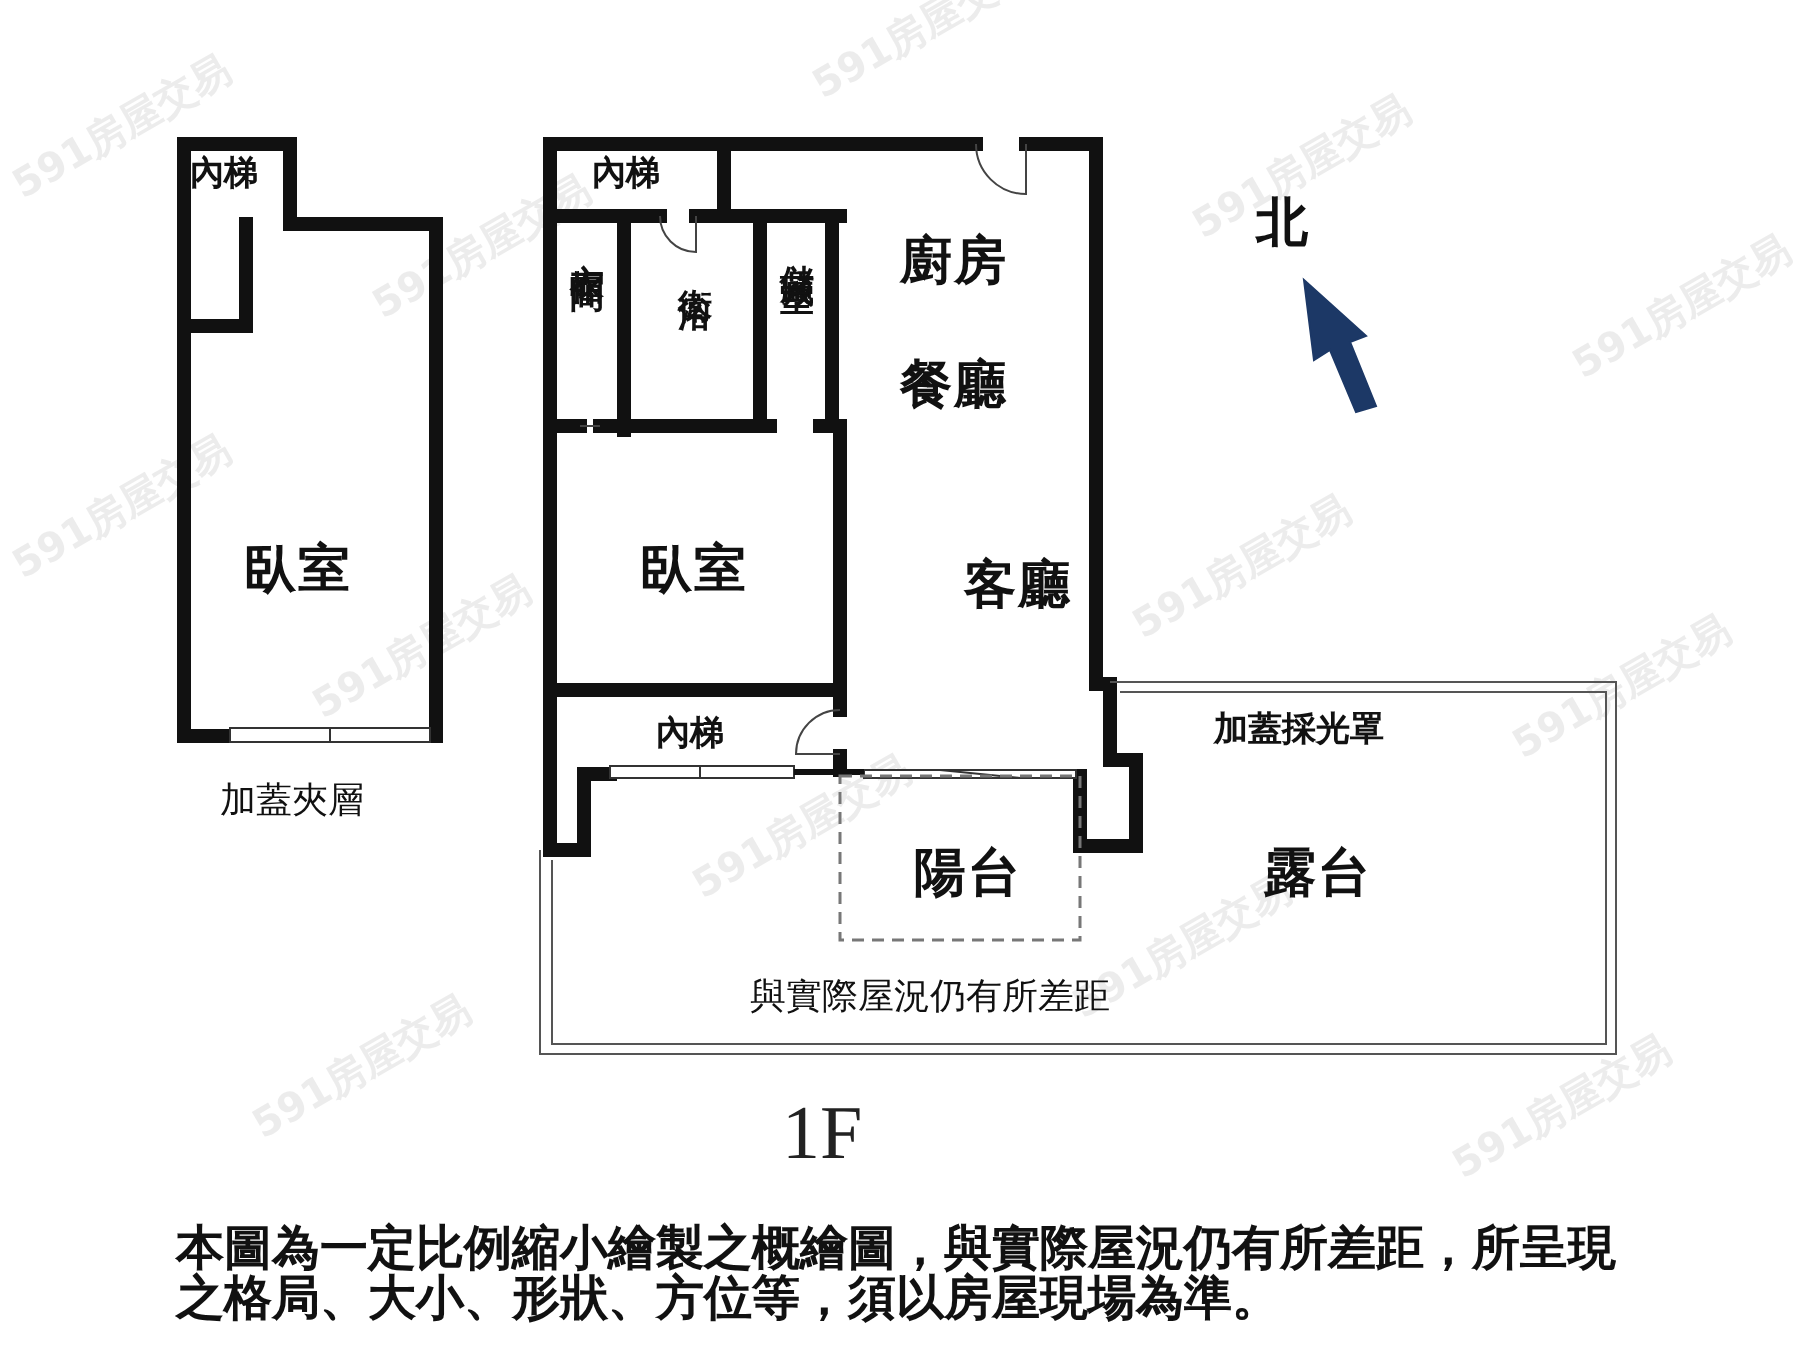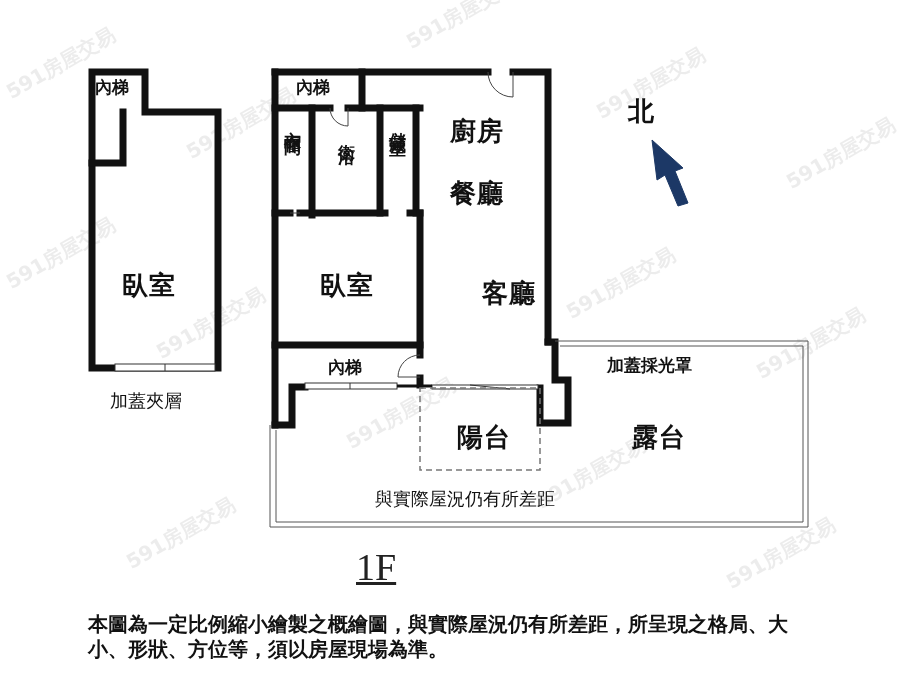--- a/index.html
+++ b/index.html
@@ -4,23 +4,23 @@
 <style>
   html, body { margin: 0; padding: 0; background: #ffffff; }
   body { width: 900px; height: 675px; position: relative; overflow: hidden;
          font-family: "DejaVu Sans", "Liberation Sans", sans-serif; color: #111; }
   svg.plan { position: absolute; left: 0; top: 0; }
   .lbl { position: absolute; white-space: nowrap; color: #111; line-height: 1; }
   .lbl.big { font-size: 26px; font-weight: bold; letter-spacing: 1px; }
   .lbl.mid { font-size: 18px; font-weight: normal; }
   .lbl.small { font-size: 17px; font-weight: bold; font-family: Liberation Mono, monospace; }
   .lbl.vert { writing-mode: vertical-rl; text-orientation: upright; letter-spacing: 4px; }
-  .floor { position: absolute; left: 356px; top: 545px; font-family: "Liberation Serif", "DejaVu Serif", serif;
-           font-size: 38px; color: #222; text-decoration: underline; }
-  .note { position: absolute; left: 88px; top: 612px; width: 720px; font-size: 20px; font-weight: bold;
+  .floor { position: absolute; left: 391px; top: 545px; font-family: "Liberation Serif", "DejaVu Serif", serif;
+           font-size: 38px; color: #222; }
+  .note { position: absolute; left: 88px; top: 612px; width: 720px; font-size: 24px; font-weight: bold;
           line-height: 25px; color: #111; }
   .north { position: absolute; left: 628px; top: 94px; font-size: 26px; font-weight: bold; color: #111; }
   .wm { position: absolute; font-size: 20px; font-weight: bold; color: rgba(200,200,200,0.35);
         transform: rotate(-30deg); white-space: nowrap; pointer-events: none; }
 </style>
 </head>
 <body>
 
 <div class="wm" style="left:0px;top:50px;">591房屋交易</div>
 <div class="wm" style="left:400px;top:0px;">591房屋交易</div>

